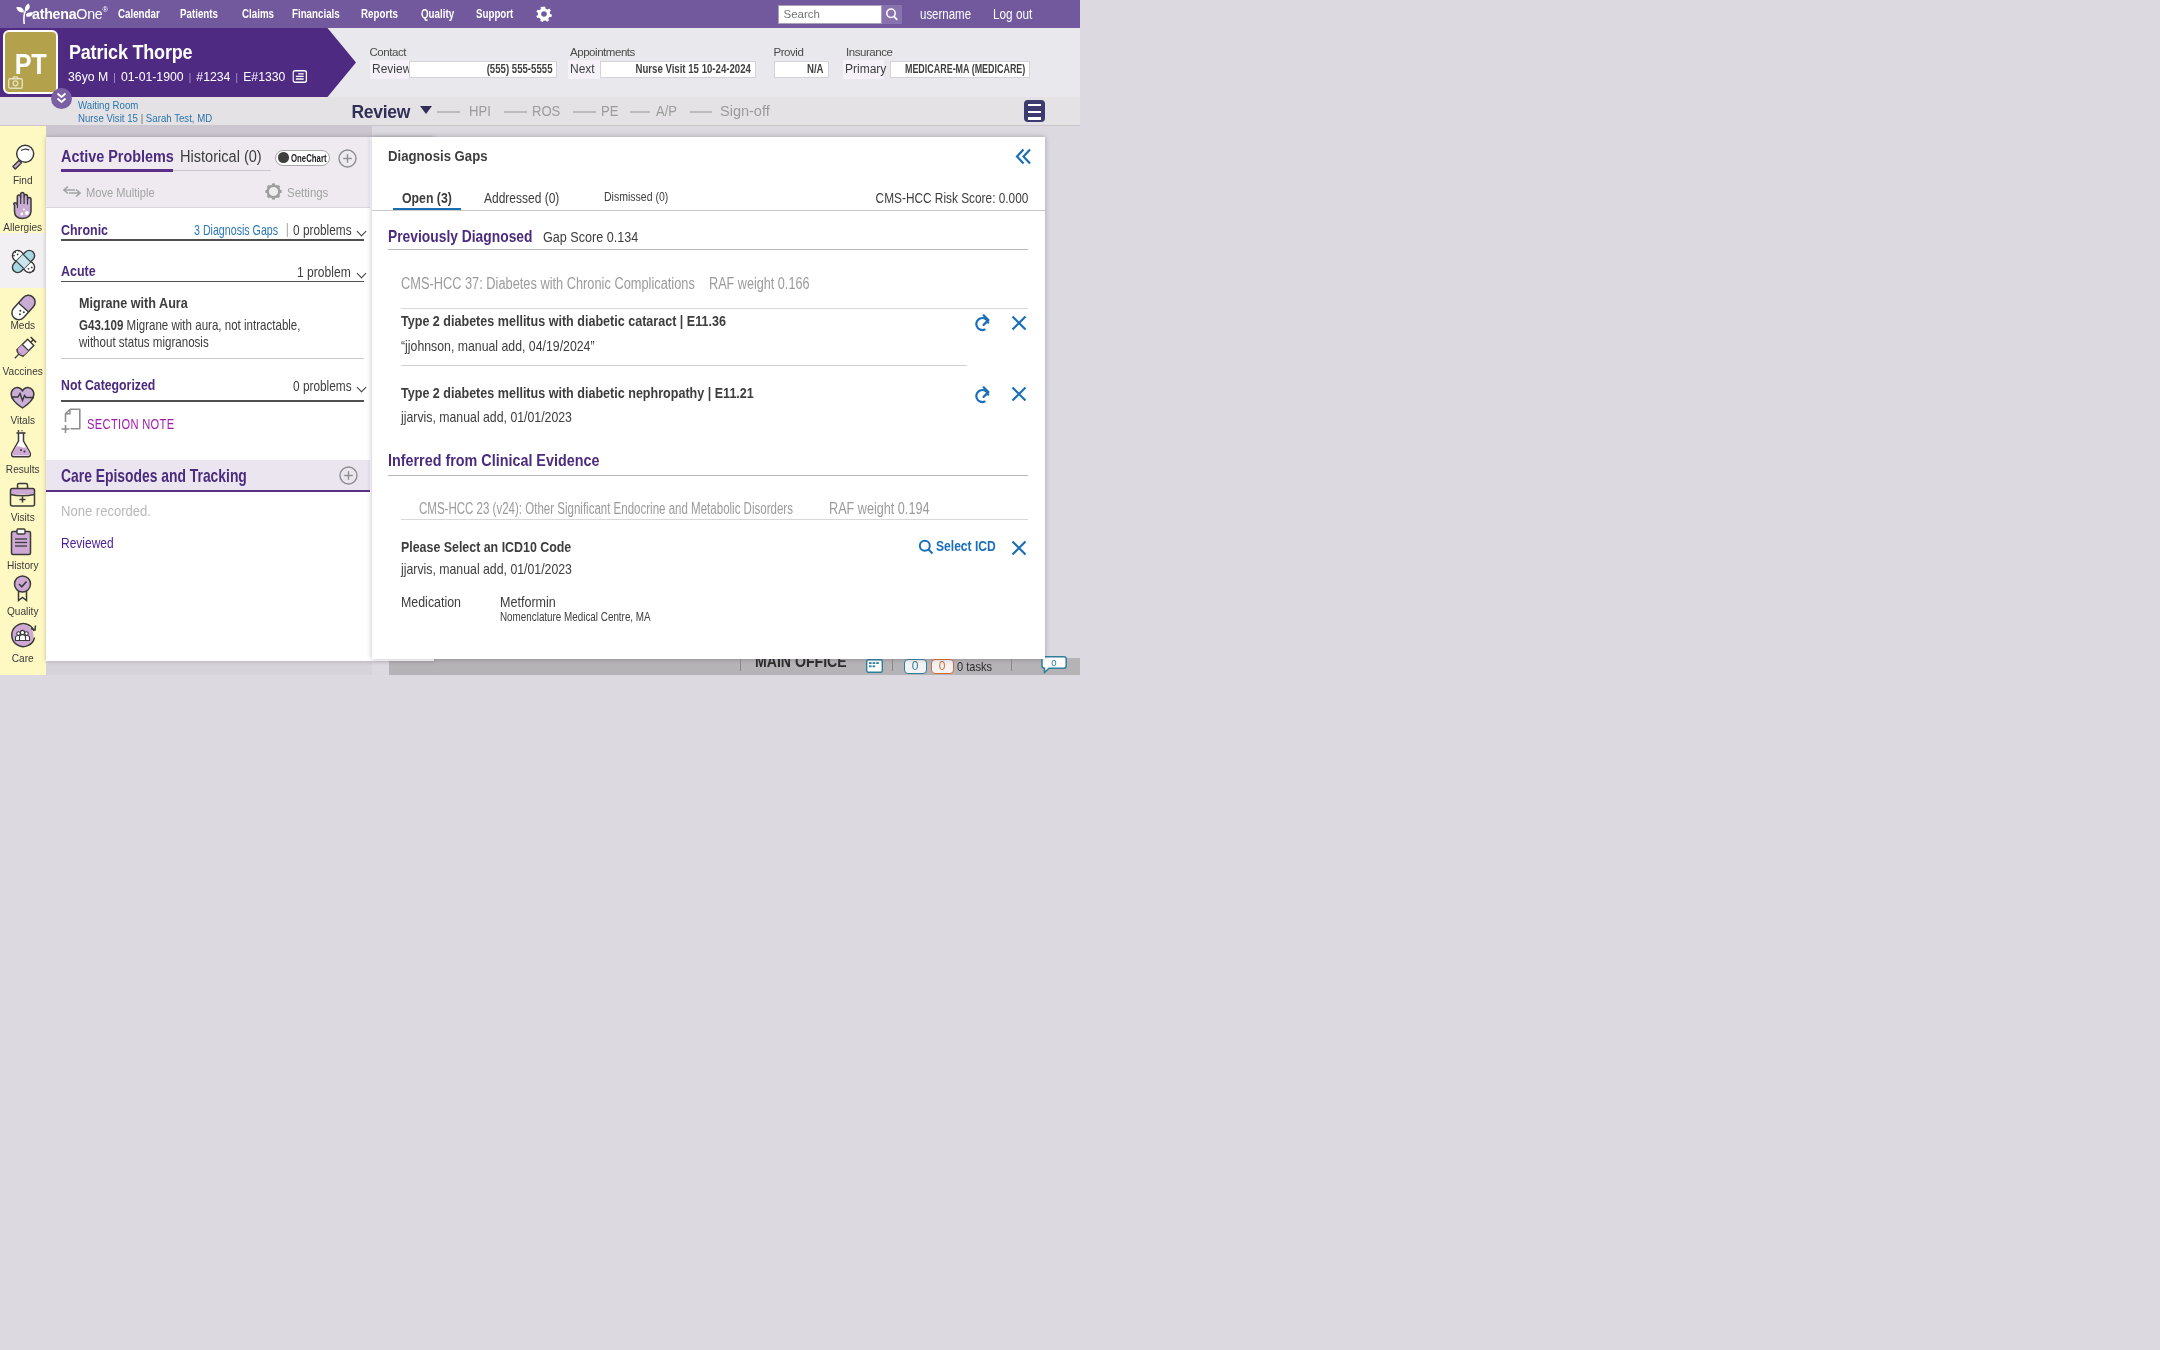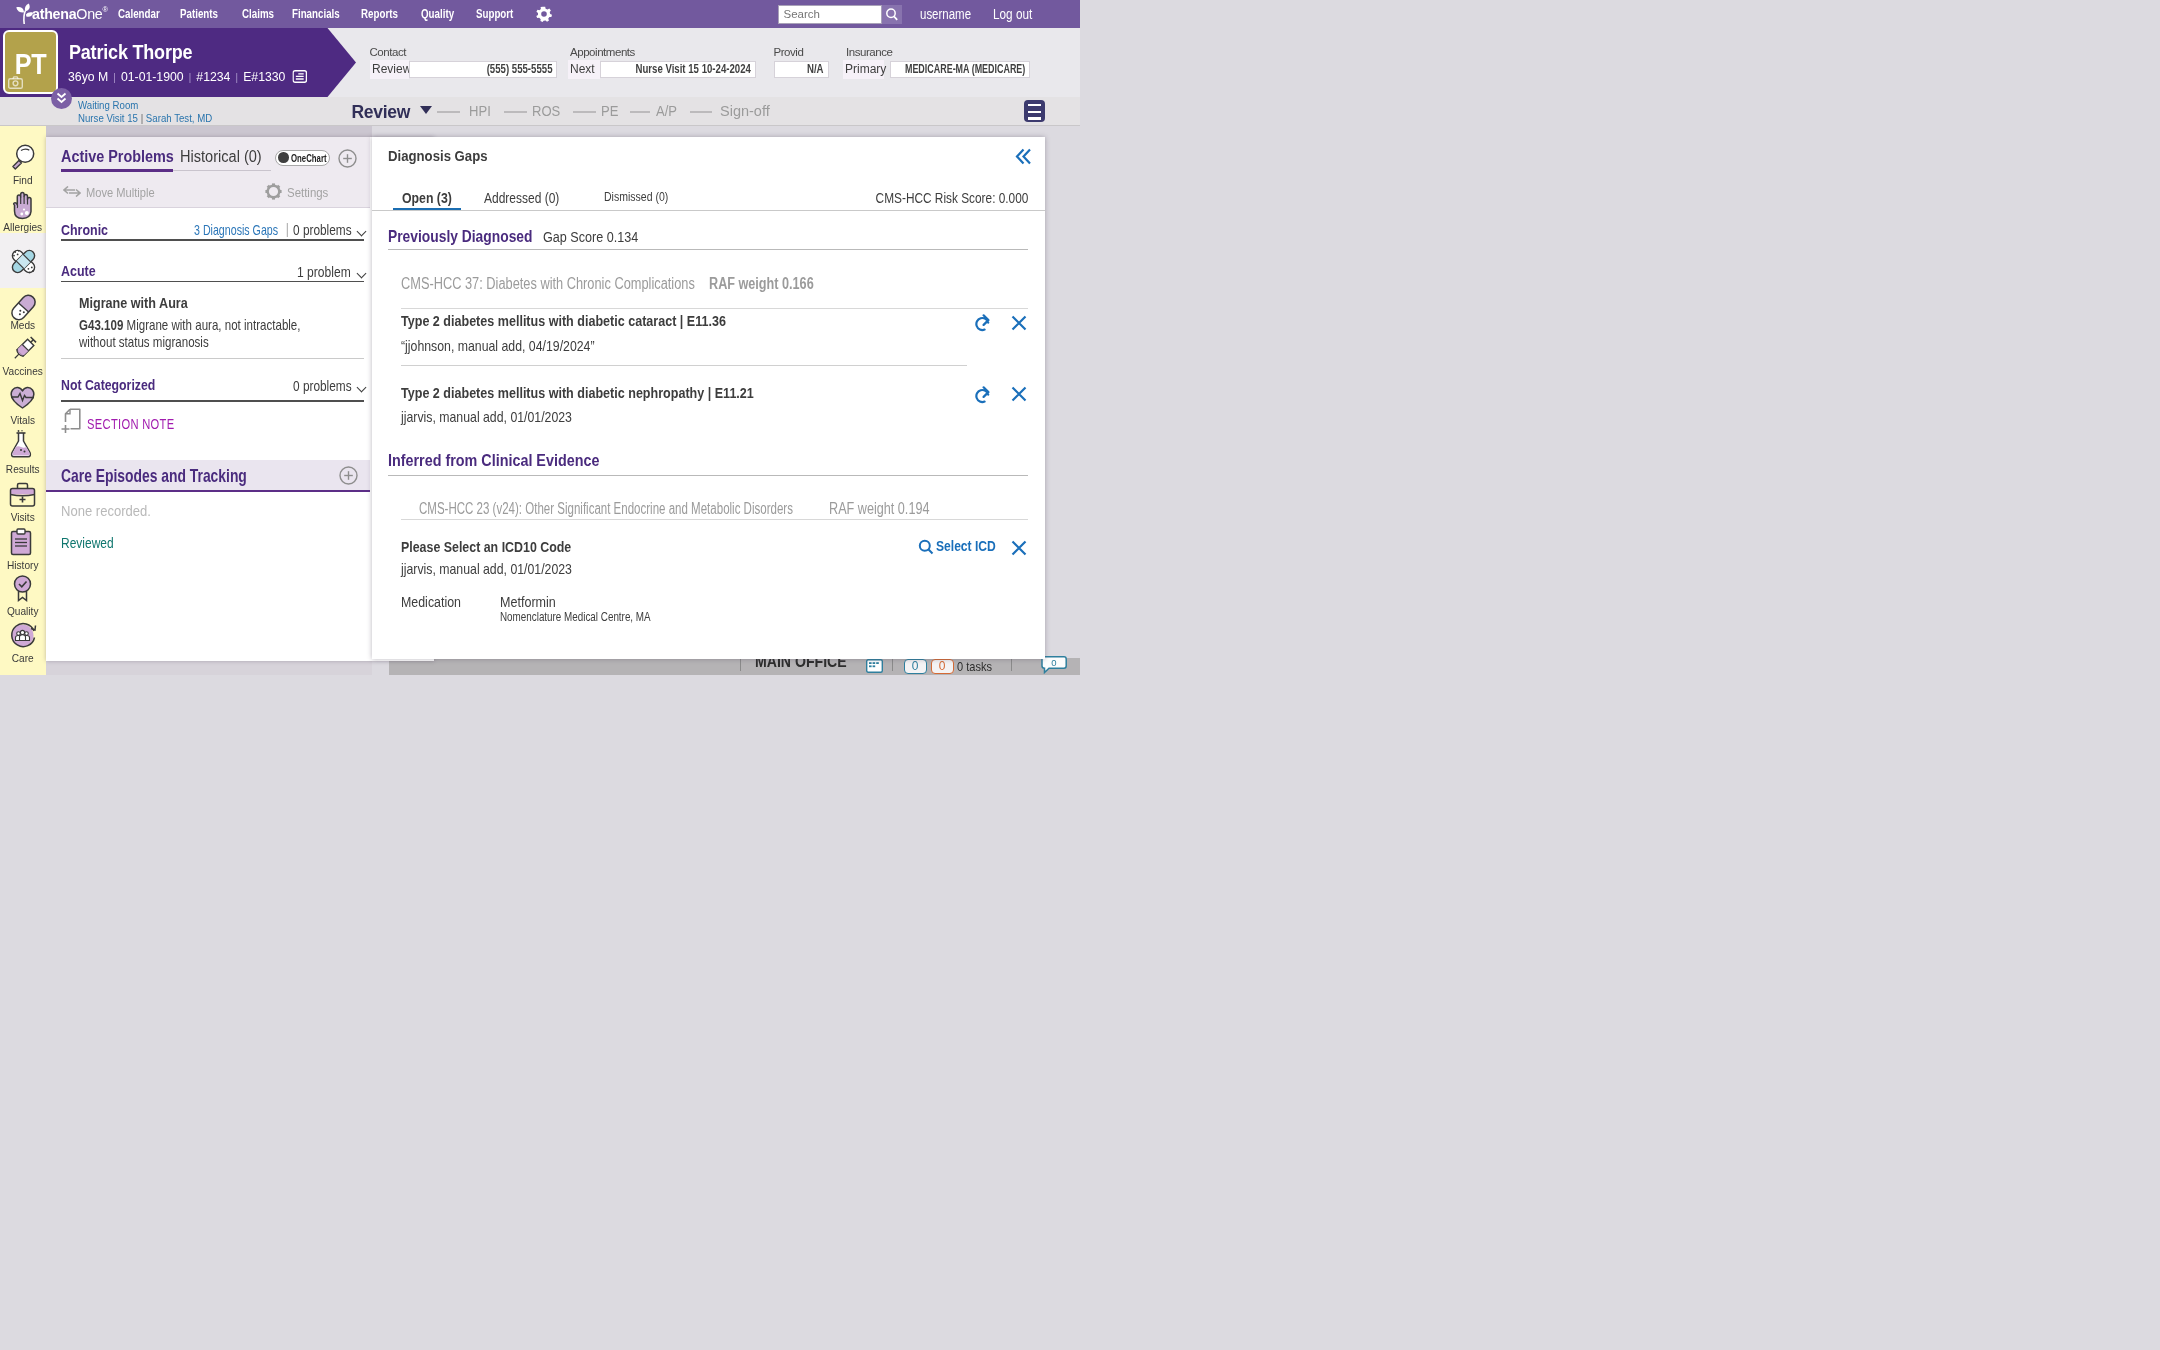--- a/index.html
+++ b/index.html
@@ -396,42 +396,42 @@
 
   <div class="hr" style="left:0;top:323.5px;width:324px;height:32px;background:#eae5ef;border-bottom:2px solid #5c2e87;"></div>
   <div class="t purp" style="left:15.5px;top:328px;font-size:18.5px;"><span class="sx" style="transform:scaleX(0.75);">Care Episodes and Tracking</span></div>
   <svg class="pluscirc" style="left:293px;top:329px;" viewBox="0 0 19 19">
       <circle cx="9.5" cy="9.5" r="8.5" fill="none" stroke="#8e8e8e" stroke-width="1.4"></circle>
       <line x1="9.5" y1="5.2" x2="9.5" y2="13.8" stroke="#8e8e8e" stroke-width="1.4"></line>
       <line x1="5.2" y1="9.5" x2="13.8" y2="9.5" stroke="#8e8e8e" stroke-width="1.4"></line>
     </svg>
 
   <div class="t" style="left:15.5px;top:365.5px;font-size:15px;color:#b9b9b9;"><span class="sx" style="transform:scaleX(0.87);">None recorded.</span></div>
-  <div class="t" style="left:15.5px;top:397.5px;font-size:15px;color:#0f766e;"><span class="sx" style="transform:scaleX(0.80);">Reviewed</span></div>
+  <div class="t" style="left:15.5px;top:397.5px;font-size:15px;color:#4c1d95;"><span class="sx" style="transform:scaleX(0.80);">Reviewed</span></div>
 </div>
 
 <div class="rightcard">
   <div class="t dark" style="left:16.6px;top:10.5px;font-size:15.5px;font-weight:bold;"><span class="sx" style="transform:scaleX(0.85);">Diagnosis Gaps</span></div>
   <svg class="ric" style="left:643px;top:11px;" width="17" height="17" viewBox="0 0 17 17">
       <path d="M8.5 1.5 L2 8.5 L8.5 15.5 M15 1.5 L8.5 8.5 L15 15.5" fill="none" stroke="#1a6fba" stroke-width="2.2"></path>
     </svg>
 
   <div class="t dark" style="left:30px;top:52.5px;font-size:15px;font-weight:bold;"><span class="sx" style="transform:scaleX(0.82);">Open (3)</span></div>
   <div class="t dark" style="left:112.2px;top:52.5px;font-size:15px;"><span class="sx" style="transform:scaleX(0.80);">Addressed (0)</span></div>
   <div class="t dark" style="left:232px;top:52.5px;font-size:13px;"><span class="sx" style="transform:scaleX(0.81);">Dismissed (0)</span></div>
   <div class="t dark" style="left:457px;top:52.5px;width:200px;text-align:right;"><span class="sxr" style="transform:scaleX(0.79);font-size:15px;">CMS-HCC Risk Score: 0.000</span></div>
   <div class="hr" style="left:21.8px;top:71.5px;width:68.2px;height:2.2px;background:#1b6db1;"></div>
   <div class="hr" style="left:0;top:73px;width:673.5px;height:1px;background:#c9c9c9;"></div>
 
   <div class="t purp" style="left:16.6px;top:90px;font-size:16.5px;"><span class="sx" style="transform:scaleX(0.838);">Previously Diagnosed</span></div>
   <div class="t dark" style="left:171.8px;top:92.4px;font-size:14px;"><span class="sx" style="transform:scaleX(0.9);">Gap Score 0.134</span></div>
   <div class="hr" style="left:16.6px;top:112px;width:640.4px;height:1px;background:#b9b9b9;"></div>
 
   <div class="t gray" style="left:29.2px;top:138px;font-size:16px;"><span class="sx" style="transform:scaleX(0.80);">CMS-HCC 37: Diabetes with Chronic Complications</span></div>
-  <div class="t gray" style="left:337.1px;top:138px;font-size:16px;font-weight:bold;"><span class="sx" style="transform:scaleX(0.79);">RAF weight 0.166</span></div>
+  <div class="t gray" style="left:337.1px;top:138px;font-size:16px;"><span class="sx" style="transform:scaleX(0.79);">RAF weight 0.166</span></div>
   <div class="hr" style="left:29.2px;top:171px;width:627.8px;height:1px;background:#d8d8d8;"></div>
 
   <div class="t dark" style="left:29.3px;top:175.5px;font-size:15.5px;font-weight:bold;"><span class="sx" style="transform:scaleX(0.81);">Type 2 diabetes mellitus with diabetic cataract | E11.36</span></div>
   <svg class="ric" style="left:601.9px;top:177.5px;" width="19" height="18" viewBox="0 0 19 18">
       <path d="M15.2 8.6 A6 6 0 1 0 11.6 15.6 M10.6 1.3 L15.4 6.1 L10.6 10.9" fill="none" stroke="#1a6fba" stroke-width="2.2" stroke-linecap="round" stroke-linejoin="round"></path>
     </svg>
   <svg class="ric" style="left:639.4px;top:178.5px;" width="16" height="16" viewBox="0 0 16 16">
       <path d="M1.5 1.5 L14.5 14.5 M1.5 14.5 L14.5 1.5" fill="none" stroke="#1a6fba" stroke-width="2.2"></path>
     </svg>
   <div class="t dark" style="left:29.3px;top:200.5px;font-size:15px;"><span class="sx" style="transform:scaleX(0.82);">“jjohnson, manual add, 04/19/2024”</span></div>

